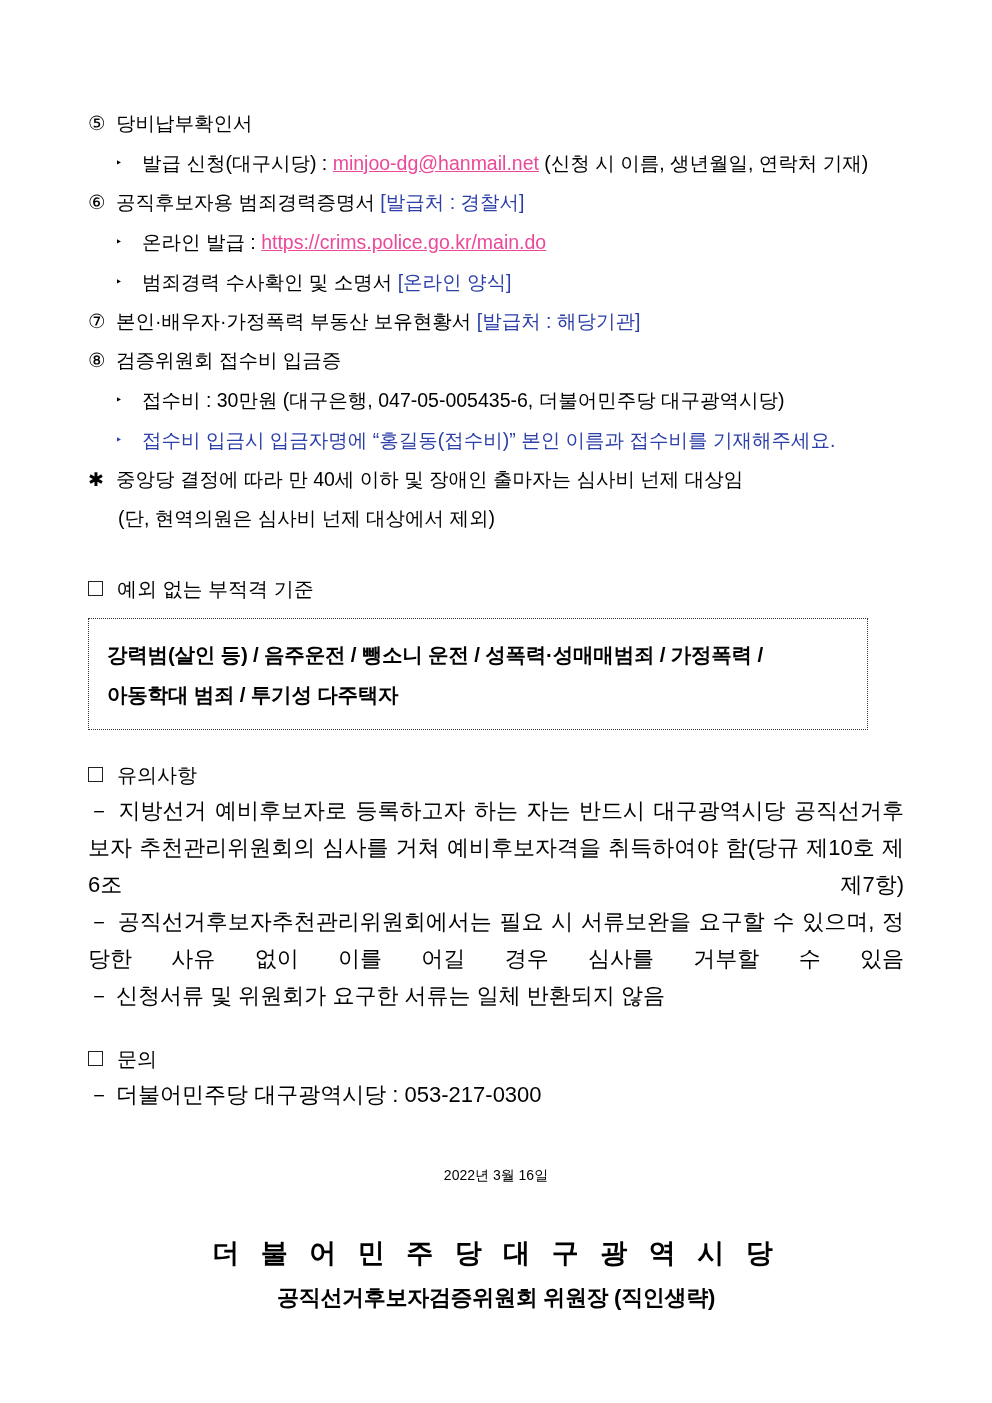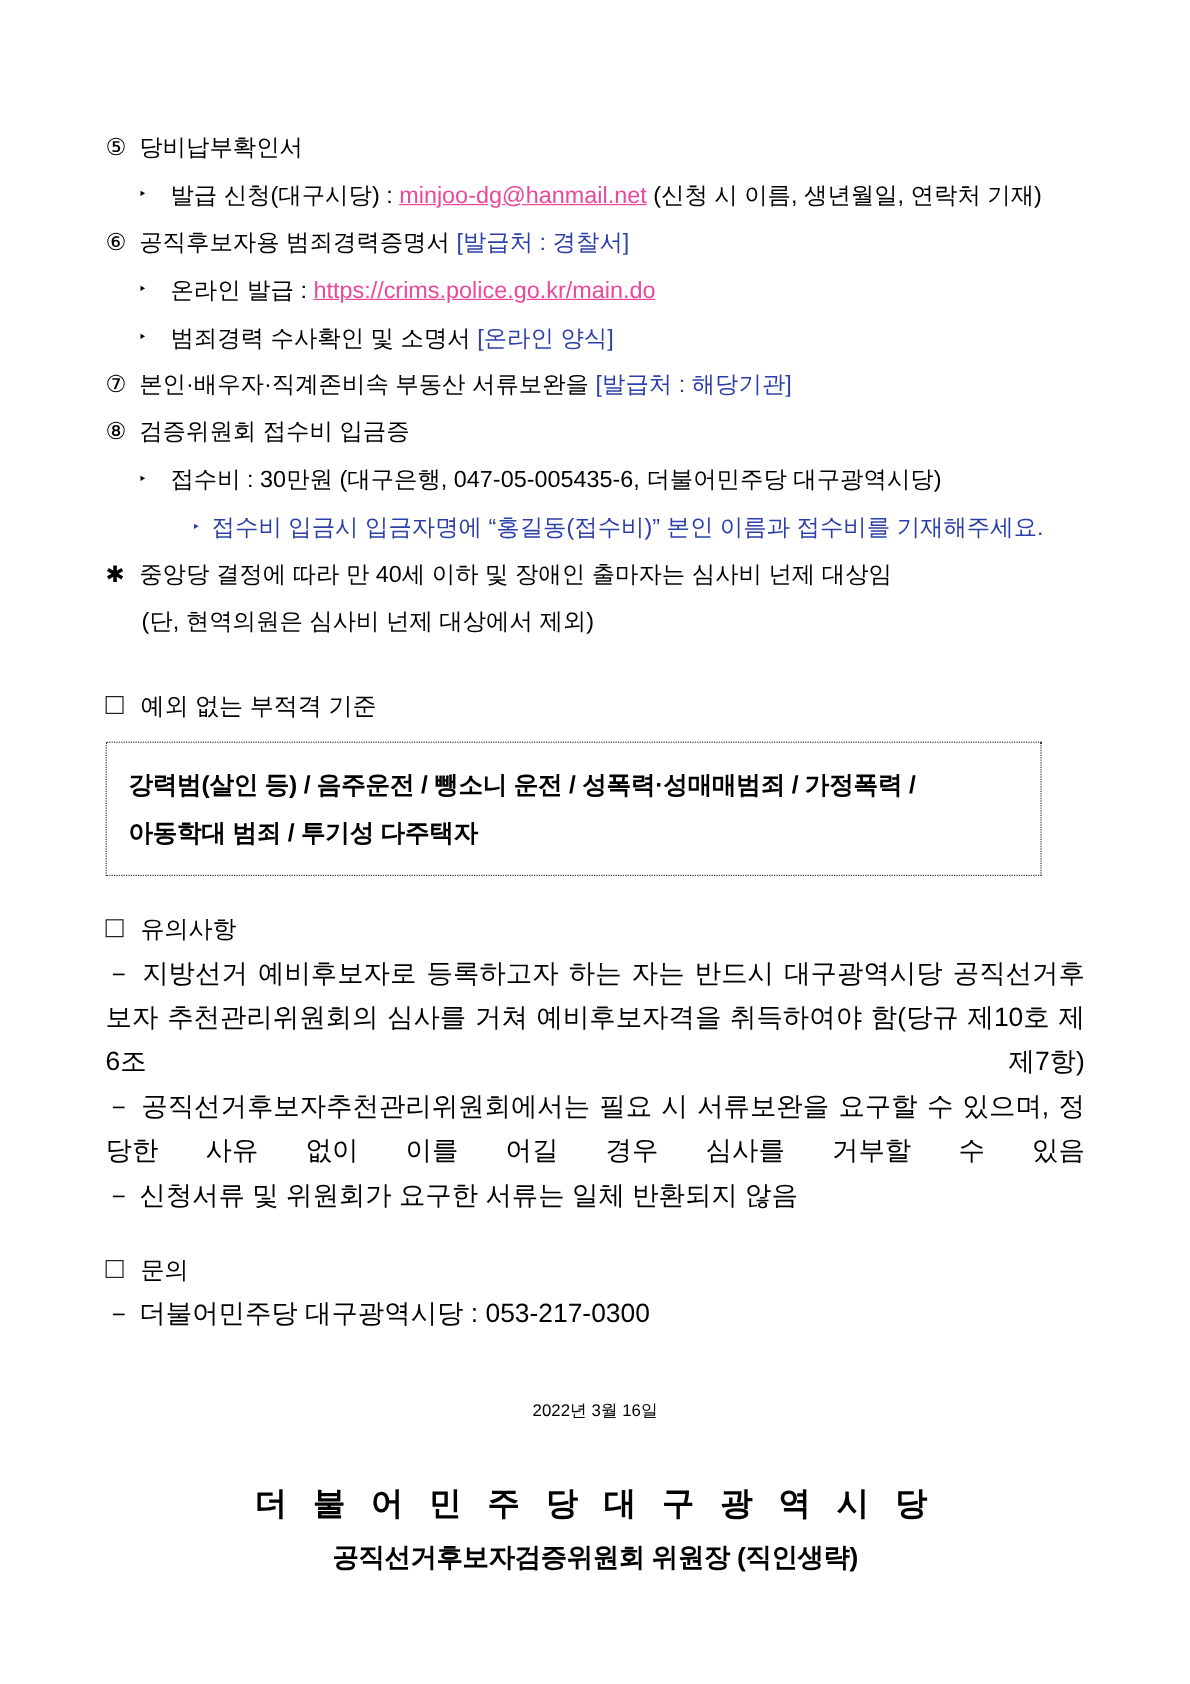--- a/index.html
+++ b/index.html
@@ -59,21 +59,20 @@
   .indent-paren {
     padding-left: 30px;
   }
 
   a.link {
     color: #ec4899;
     text-decoration: underline;
   }
   .blue {
     color: #2c3fa8;
-    text-align: center;
   }
   .spacer-md { height: 28px; }
   .spacer-lg { height: 34px; }
 
   .sec-head {
     font-size: 20px;
     line-height: 34px;
     white-space: nowrap;
   }
   .sec-head .box {
@@ -149,21 +148,21 @@
       <span class="marker">⑥</span><span>공직후보자용 범죄경력증명서 </span><span class="blue">[발급처 : 경찰서]</span>
     </div>
     <div class="line sub-item">
       <span class="bullet">‣</span><span>온라인 발급 : </span><a class="link" href="#">https://crims.police.go.kr/main.do</a>
     </div>
     <div class="line sub-item">
       <span class="bullet">‣</span><span>범죄경력 수사확인 및 소명서 </span><span class="blue">[온라인 양식]</span>
     </div>
 
     <div class="line num-item">
-      <span class="marker">⑦</span><span>본인·배우자·직계존비속 부동산 서류보완을 </span><span class="blue">[발급처 : 해당기관]</span>
+      <span class="marker">⑦</span><span>본인·배우자·가정폭력 부동산 보유현황서 </span><span class="blue">[발급처 : 해당기관]</span>
     </div>
 
     <div class="line num-item">
       <span class="marker">⑧</span><span>검증위원회 접수비 입금증</span>
     </div>
     <div class="line sub-item">
       <span class="bullet">‣</span><span>접수비 : 30만원 (대구은행, 047-05-005435-6, 더불어민주당 대구광역시당)</span>
     </div>
     <div class="line sub-item blue">
       <span class="bullet">‣</span><span>접수비 입금시 입금자명에 “홍길동(접수비)” 본인 이름과 접수비를 기재해주세요.</span>

